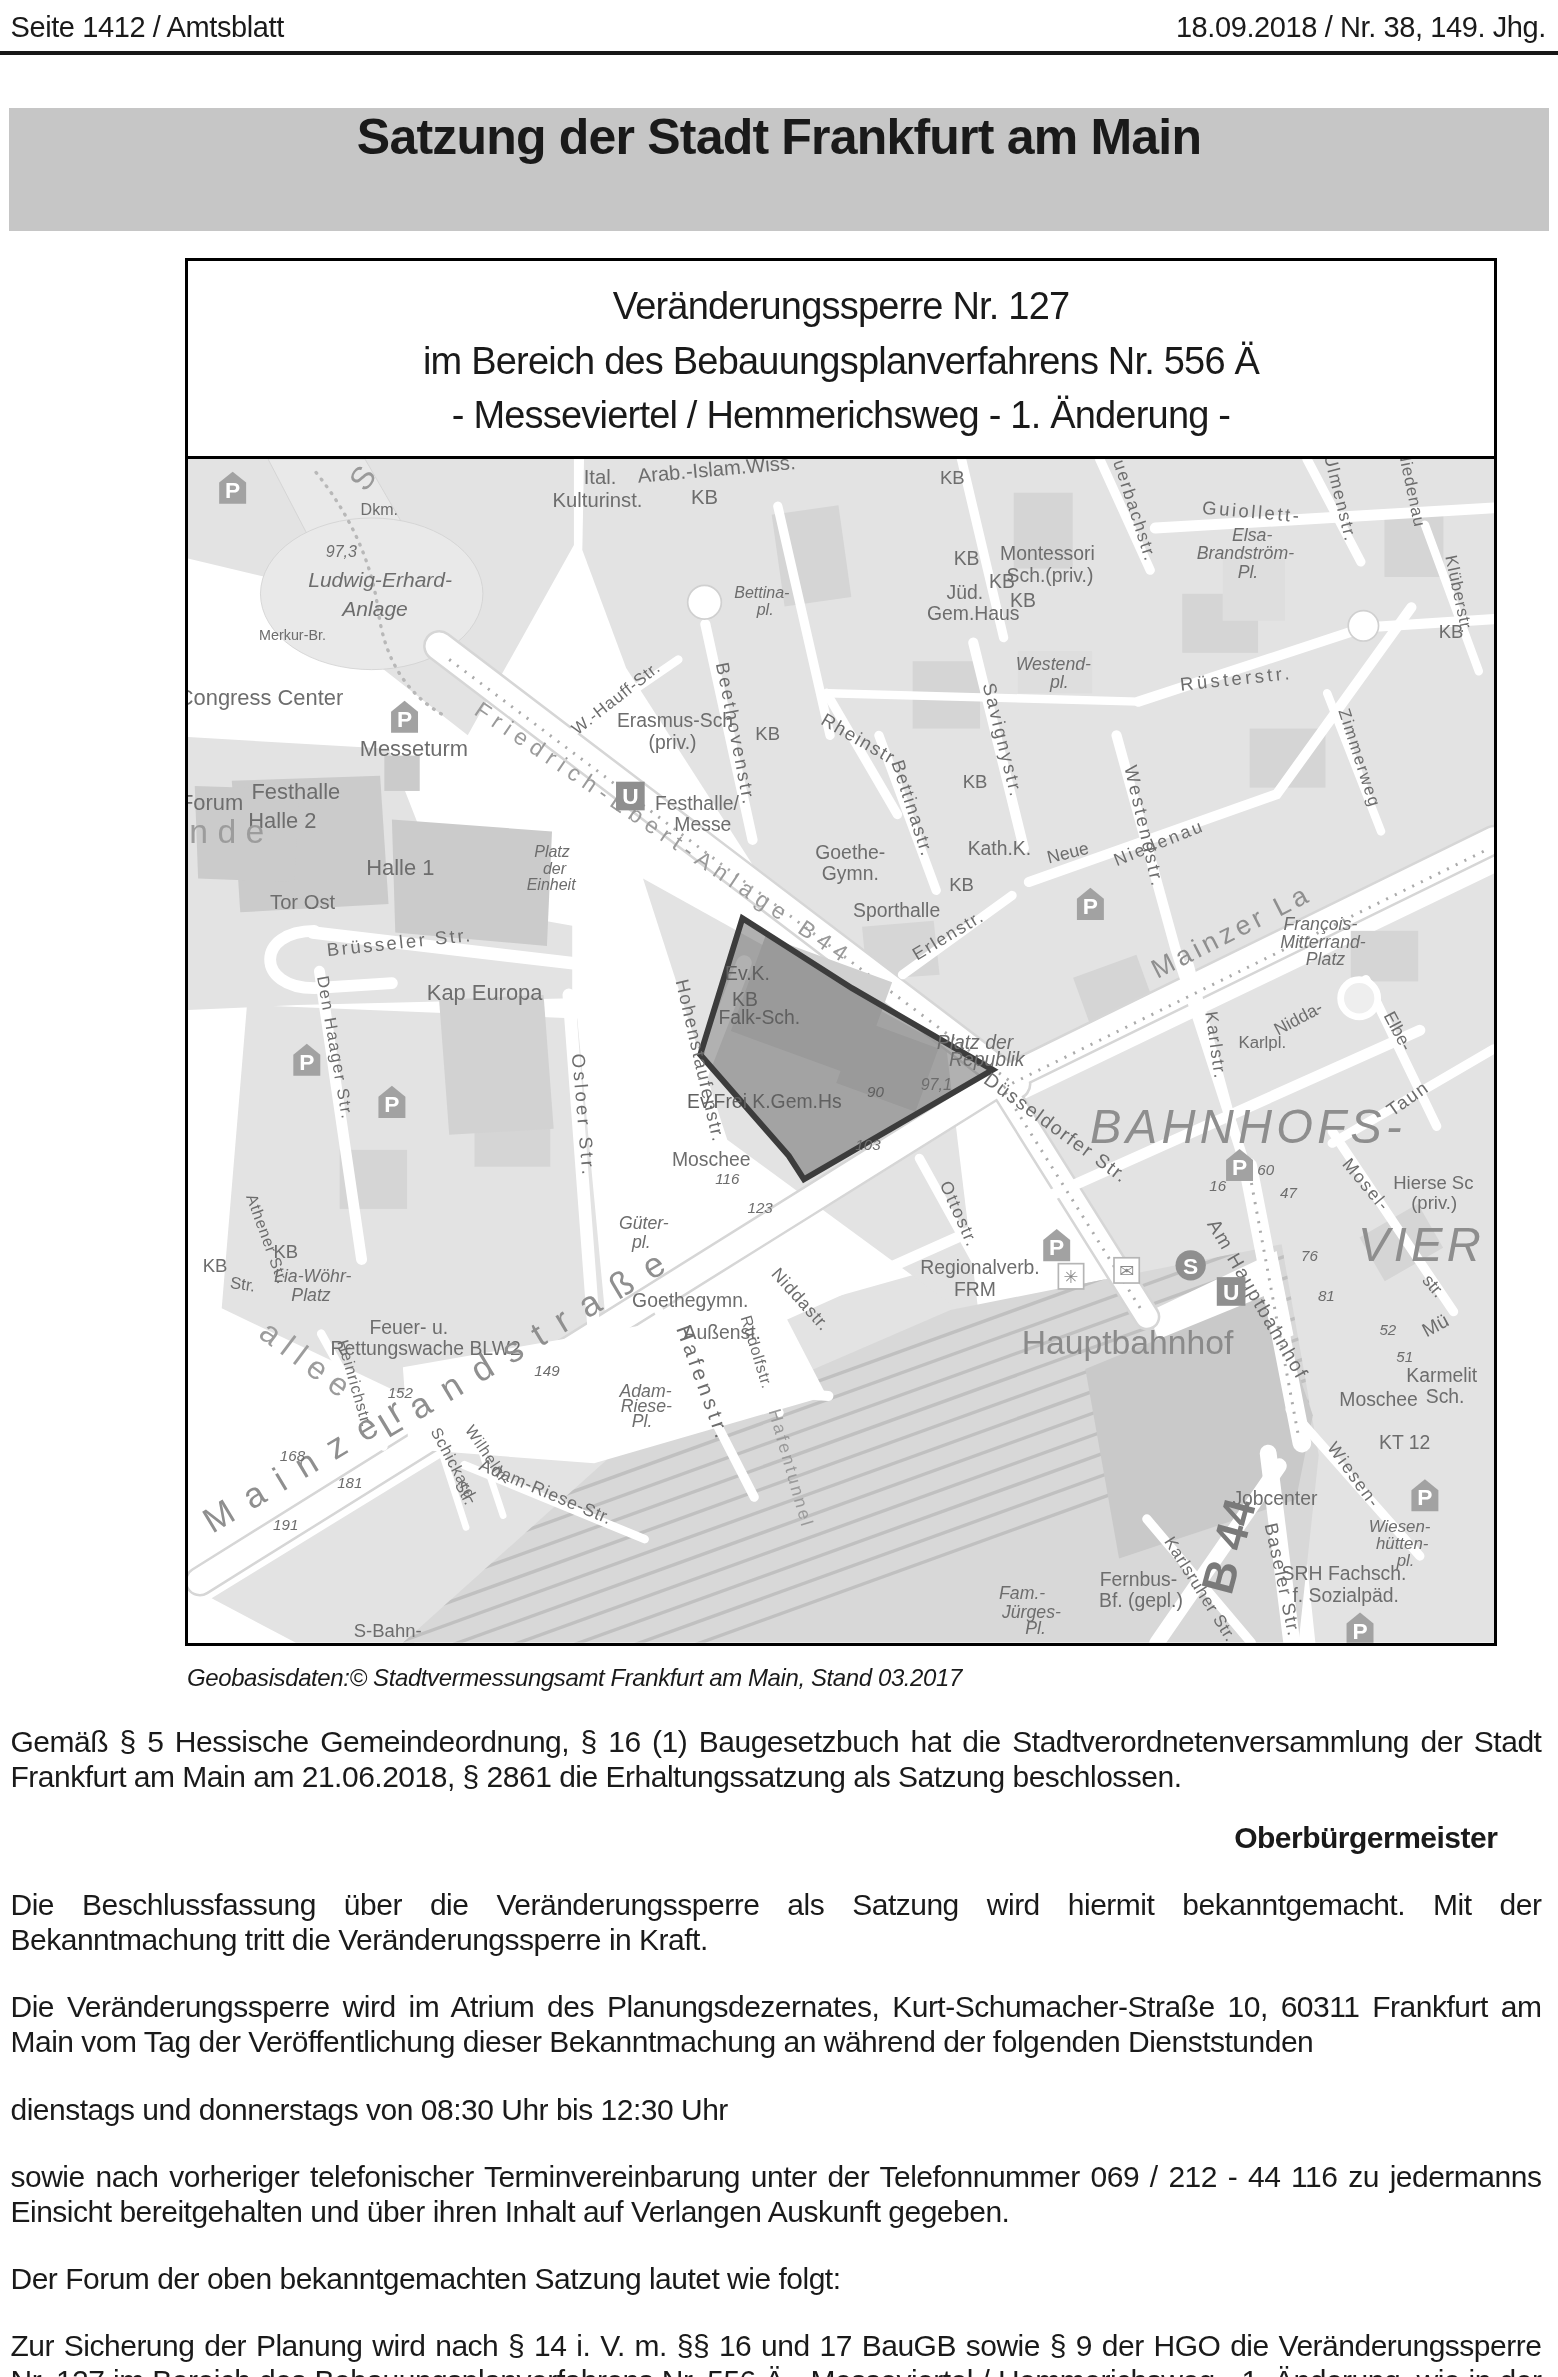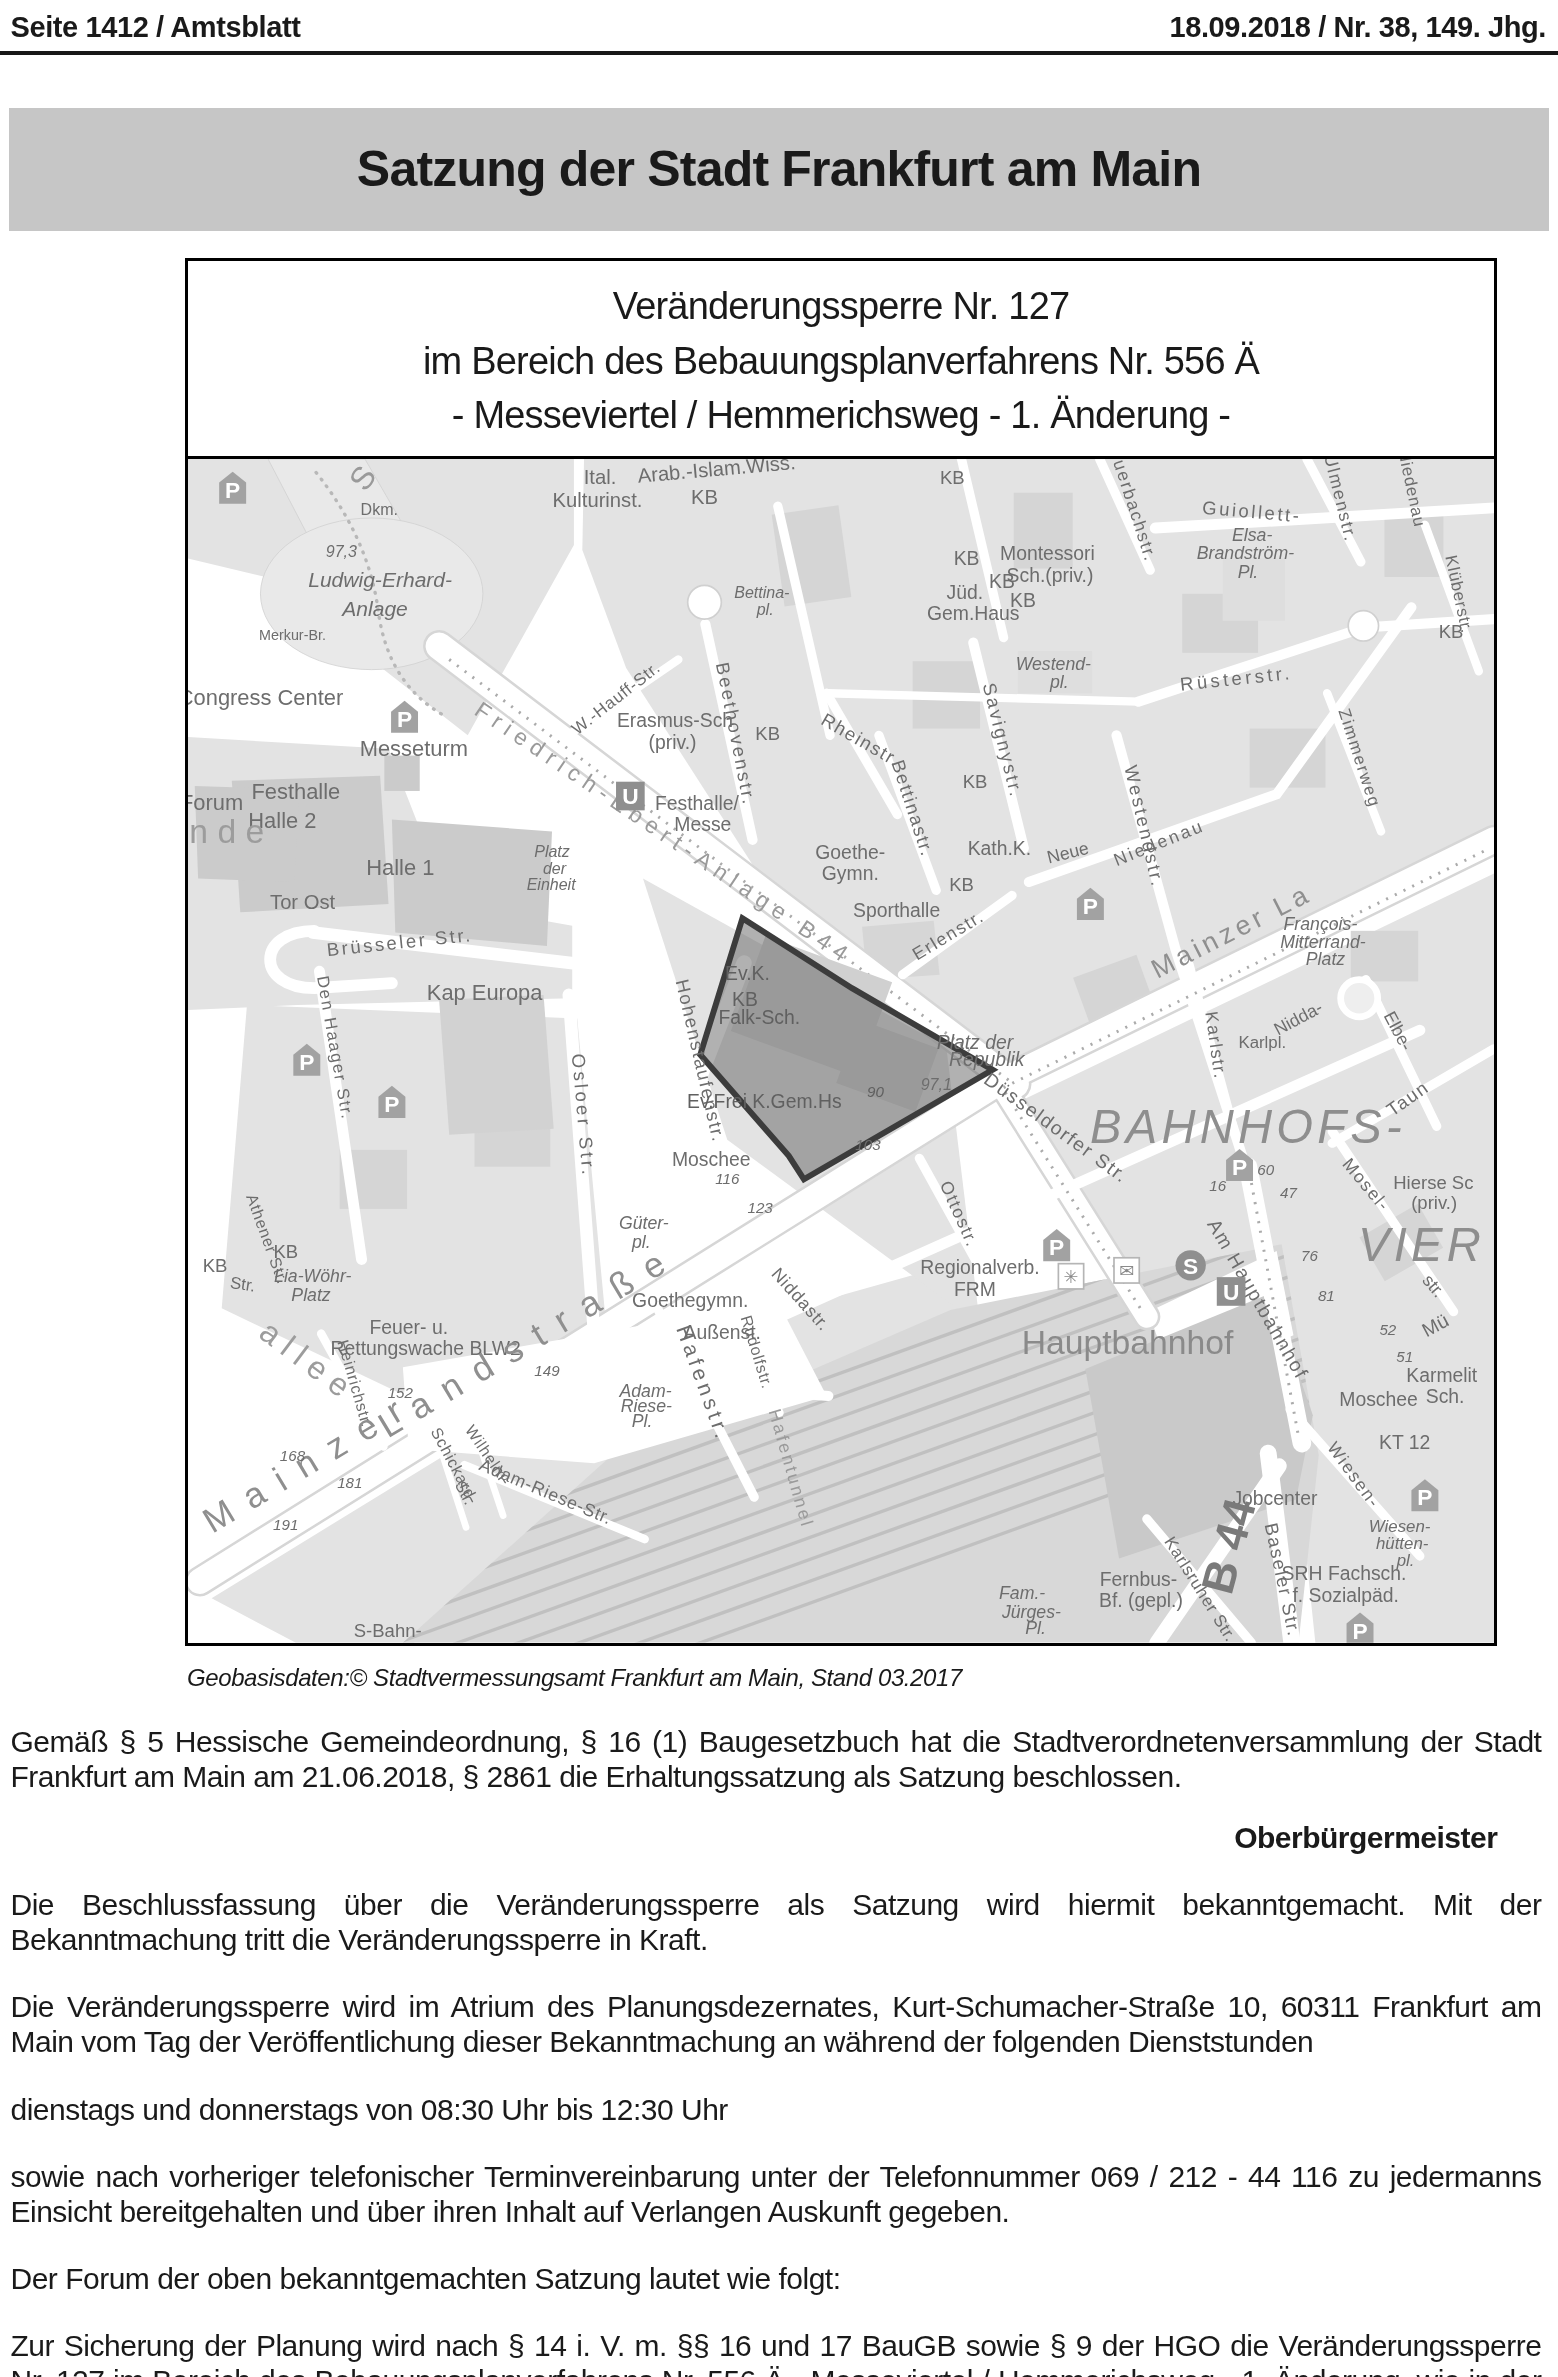--- a/index.html
+++ b/index.html
@@ -2,24 +2,24 @@
 <html style="font-size:12px"><head>
 <meta charset="utf-8">
 <style>
   * { margin:0; padding:0; box-sizing:border-box; }
   html,body { background:#ffffff; }
   body {
     width:1558px; height:2377px; overflow:hidden; position:relative;
     font-family:"Liberation Sans","DejaVu Sans",sans-serif; color:#1a1a1a;
   }
   .header { display:flex; justify-content:space-between; padding:10.5px 12px 0 10.5px;
-    font-size:29px; letter-spacing:-0.4px;font-weight:bold; }
+    font-size:29px; letter-spacing:-0.4px; }
   .rule { margin:7.5px 0 0 0; height:3.8px; background:#171717; }
   .title-bar { margin:53px 9px 0 9px; height:123px; background:#c6c6c6;
-    display:flex; align-items:center; justify-content:center;
+    display:flex; justify-content:center;
     font-size:50px; font-weight:bold; letter-spacing:-0.8px; }
   .map-box { margin:27px 0 0 185px; width:1312px; border:3.8px solid #000; background:#fff; }
   .map-title { text-align:center; padding:18px 7.5px 13.5px 7.5px; font-size:38px;
     line-height:1.44; letter-spacing:-0.8px; }
   .map-wrap { border-top:3px solid #000; font-size:0; }
   .map-wrap svg { display:block; width:100%; height:auto;
     font-family:"Liberation Sans","DejaVu Sans",sans-serif; }
   .caption { margin:18px 0 0 187px; font-size:24px; letter-spacing:-0.4px;font-style:italic; }
   .bodytext { margin:30px 16.6px 0 10.5px; font-size:30px; line-height:1.17; letter-spacing:-0.5px; }
   .bodytext p { margin-top:32px; }

